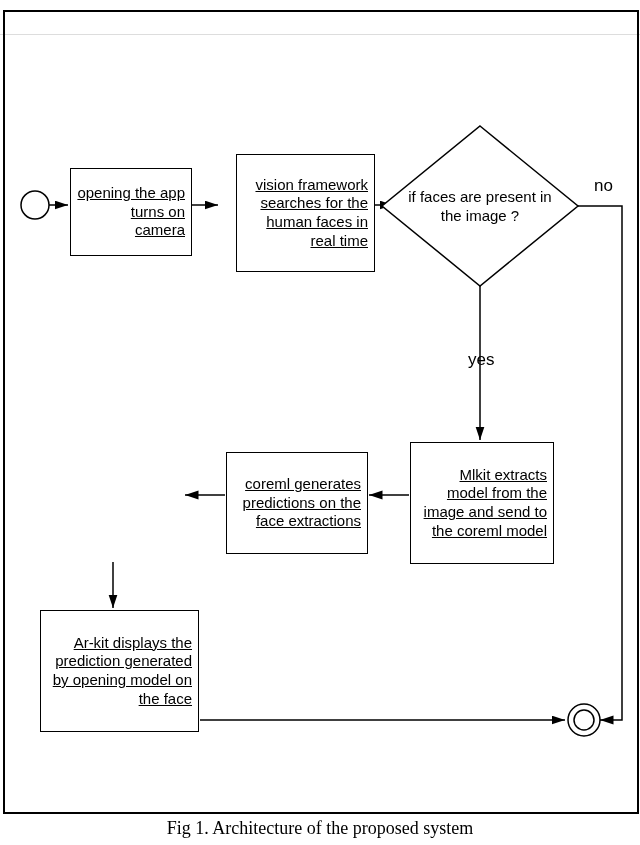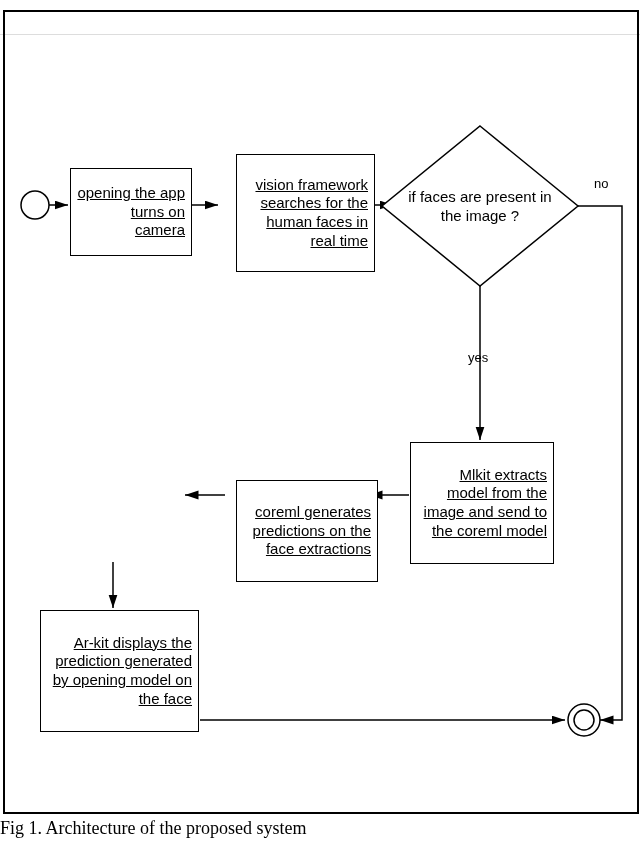--- a/index.html
+++ b/index.html
@@ -39,37 +39,38 @@
       padding: 14px 6px;
       text-align: right;
       display: flex;
       align-items: center;
       justify-content: flex-start;
       text-decoration: underline;
     }
     .caption {
       position: absolute;
       width: 100%;
+      text-align: center;
       font-family: "Times New Roman", serif;
       font-size: 18px;
     }
     svg.overlay {
       position: absolute;
       top: 0;
       left: 0;
     }
     .diamond-text {
       position: absolute;
       font-size: 15px;
       text-align: center;
       line-height: 1.25;
     }
     .edge-label {
       position: absolute;
-      font-size: 13px;
+      font-size: 17px;
     }
   </style>
 </head>
 <body>
 
 <div class="page">
   <div class="topline"></div>
   <div class="frame"></div>
 
   <svg class="overlay" width="640" height="820">
@@ -109,19 +110,19 @@
 
   <div class="box" style="left:220px; top:154px; width:125px; height:88px;margin-left:16px;">vision framework searches for the human faces in real time</div>
 
   <div class="diamond-text" style="left:405px; top:188px; width:150px;">if faces are present in the image ?</div>
 
   <div class="edge-label" style="left:594px; top:176px;">no</div>
   <div class="edge-label" style="left:468px; top:350px;">yes</div>
 
   <div class="box" style="left:410px; top:442px; width:130px; height:92px;">Mlkit extracts model from the image and send to the coreml model</div>
 
-  <div class="box" style="left:226px; top:480px; width:128px; height:72px;margin-left:10px;">coreml generates predictions on the face extractions</div>
+  <div class="box" style="left:226px; top:452px; width:128px; height:72px;">coreml generates predictions on the face extractions</div>
 
 
   <div class="box" style="left:40px; top:610px; width:145px; height:92px;">Ar-kit displays the prediction generated by opening model on the face</div>
 
   <div class="caption" style="top:818px;">Fig 1. Architecture of the proposed system</div>
 </div>
 
 </body></html>

